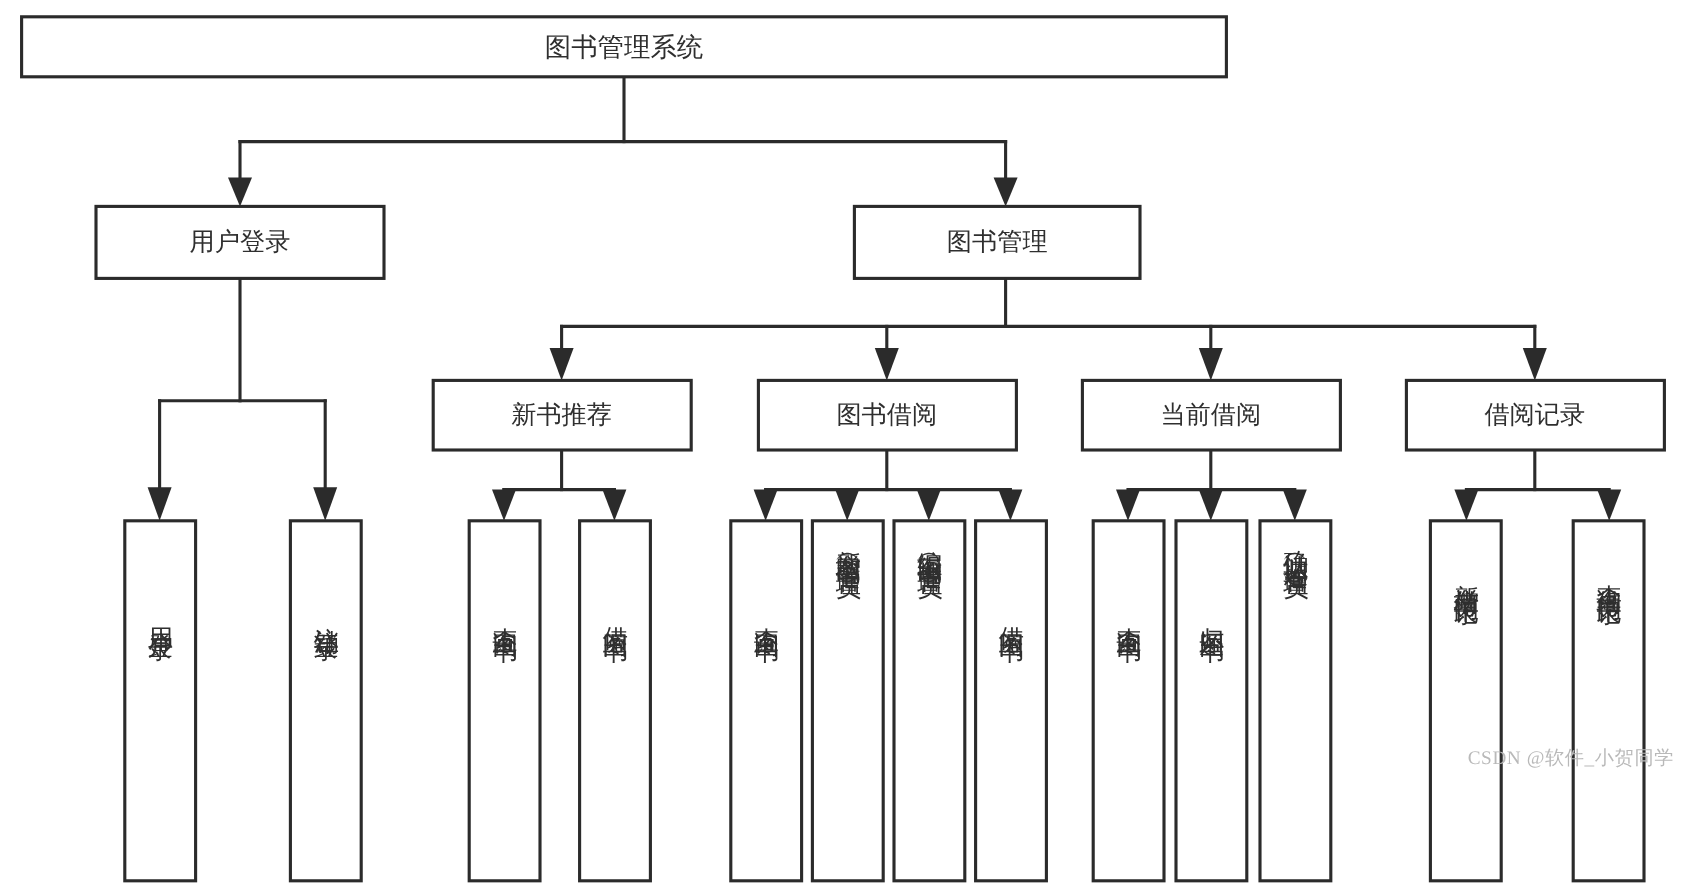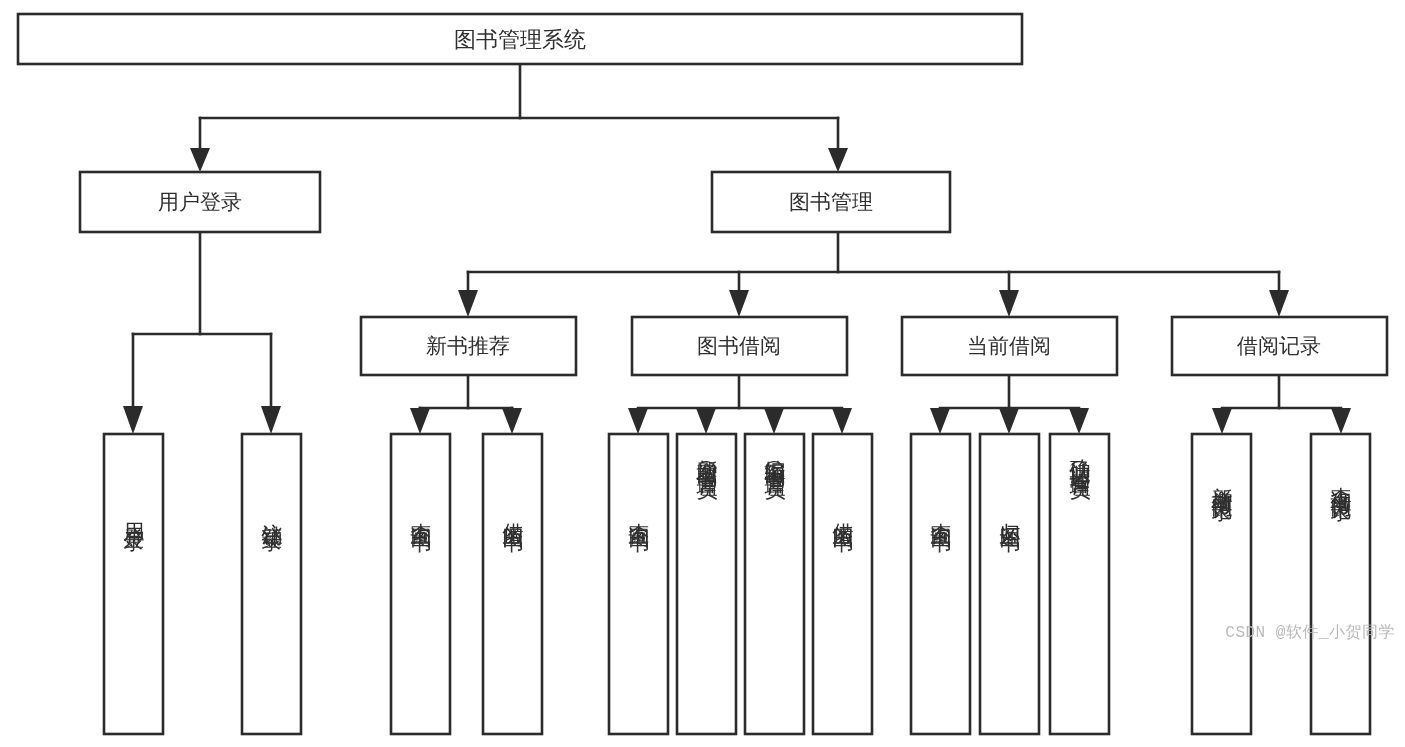--- a/index.html
+++ b/index.html
@@ -34,21 +34,21 @@
     font-family:"DejaVu Sans","Liberation Sans",sans-serif;
     font-size:21px;
     line-height:1.18;
     letter-spacing:3px;
     color:#2f2f2f;
     white-space:nowrap;
   }
   #watermark{
     position:absolute;
     right:10px;bottom:6px;
-    font-family:Liberation Mono, monospace;
+    font-family:Liberation Serif, serif;
     font-size:16px;
     color:#b9b9b9;
     letter-spacing:0.5px;
     white-space:nowrap;
   }
 </style>
 </head>
 <body>
 
 <div id="diagram-root">

